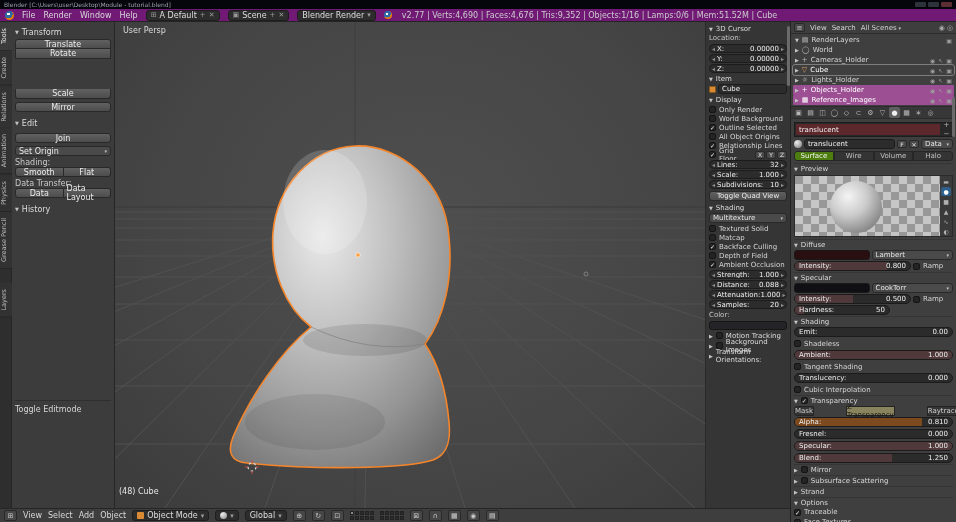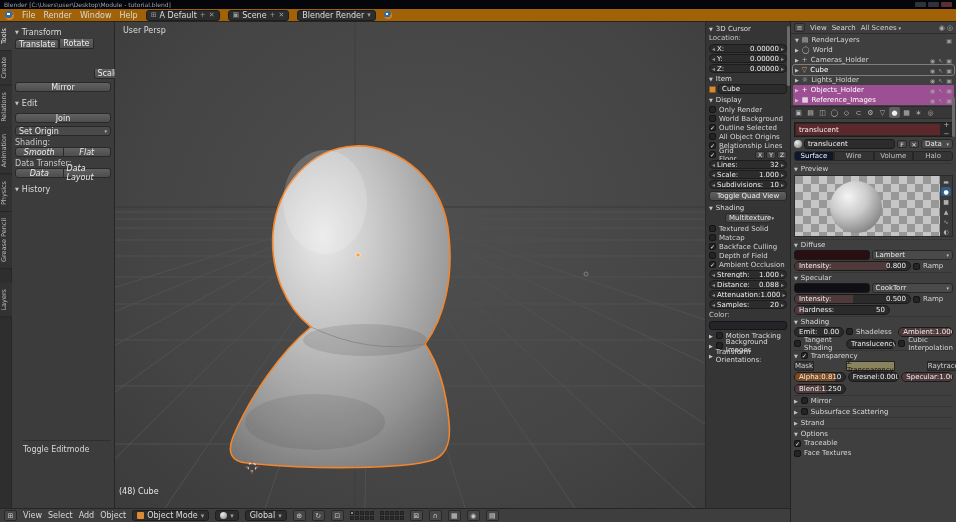--- a/index.html
+++ b/index.html
@@ -12,21 +12,21 @@
   .row{display:flex;align-items:center;gap:2px;}
 
   
   #titlebar{top:0;left:0;width:956px;height:9px;background:#05060b;display:flex;align-items:center;
             padding:0 4px;color:#98a0ac;font-size:6px;}
   #titlebar .winbtns{margin-left:auto;display:flex;gap:2px;}
   #titlebar .winbtn{width:11px;height:5px;background:#2e323a;border-radius:1px;}
   #titlebar .winbtn.close{background:#5a2e33;}
 
   
-  #menubar{top:9px;left:0;width:956px;height:13px;background:#a16207;border-bottom:1px solid #242424;
+  #menubar{top:9px;left:0;width:956px;height:13px;background:#701a75;border-bottom:1px solid #242424;
            display:flex;align-items:center;gap:8px;padding:0 5px;}
   .blogo{width:9px;height:9px;border-radius:50%;flex:none;
          background:radial-gradient(circle at 38% 34%,#ffffff 0 16%,#2d6ca8 17% 52%,#e87d0d 53%);}
   .menu-label{color:#d8d8d8;}
   .chip{display:flex;align-items:center;gap:3px;background:#2d2d2d;border:1px solid #1e1e1e;
         border-radius:3px;height:11px;padding:0 4px;color:#dedede;}
   .chip .mini{color:#9a9a9a;font-size:7px;}
   #menubar .stats{color:#cccccc;margin-left:2px;}
 
   
@@ -36,33 +36,33 @@
         padding:6px 0;text-align:center;border-top:1px solid #262626;background:#323232;width:12px;}
   .vtab.active{background:#3c3c3c;color:#ededed;}
   .vtab.gap{margin-top:14px;}
 
   
   #toolshelf{top:22px;left:12px;width:103px;height:486px;background:#3c3c3c;border-right:1px solid #262626;
              padding:3px 3px;position:absolute;}
   .shelf-hdr{display:flex;align-items:center;gap:3px;height:10px;color:#dcdcdc;margin:2px 0 2px 0;}
   .btn{background:linear-gradient(#616161,#4d4d4d);border:1px solid #292929;border-radius:3px;height:10px;
        display:flex;align-items:center;justify-content:center;color:#ebebeb;padding:0 3px;}
-  .btn-stack{display:flex;flex-direction:row;}
+  .btn-stack{display:flex;flex-direction:column;}
   .btn-stack .btn{border-radius:0;border-top-width:0;}
   .btn-stack .btn:first-child{border-radius:3px 3px 0 0;border-top-width:1px;}
   .btn-stack .btn:last-child{border-radius:0 0 3px 3px;margin-top:30px;}
   .shelf-gap{height:3px;}
   .shelf-label{color:#c8c8c8;height:9px;margin-top:2px;}
-  .pair{display:flex;font-style:italic;}
+  .pair{display:flex;}
   .pair .btn{flex:1;}
   .pair .btn:first-child{border-radius:3px 0 0 3px;}
   .pair .btn:last-child{border-radius:0 3px 3px 0;border-left-width:0;}
   .dd{background:#4a4a4a;border:1px solid #282828;border-radius:3px;height:10px;display:flex;
       align-items:center;justify-content:space-between;padding:0 3px;color:#e6e6e6;}
-  #redo-panel{position:absolute;left:11px;right:3px;top:378px;border-top:1px solid #2f2f2f;padding-top:4px;color:#d6d6d6;margin-top:40px;}
+  #redo-panel{position:absolute;left:3px;right:3px;top:378px;border-top:1px solid #2f2f2f;padding-top:4px;color:#d6d6d6;}
 
   
   #viewport{top:22px;left:115px;width:590px;height:486px;
             background:radial-gradient(ellipse at 52% 42%,#4f4f4f 0%,#454545 62%,#3b3b3b 100%);overflow:hidden;}
   #view-label{position:absolute;top:4px;left:8px;color:#dcdcdc;}
   #object-label{position:absolute;bottom:12px;left:4px;color:#e6e6e6;}
 
   
   #npanel{top:22px;left:705px;width:85px;height:486px;background:rgba(54,54,54,0.97);
           border-left:1px solid #2a2a2a;padding:1px 3px 0 3px;font-size:7px;overflow:hidden;}
@@ -112,39 +112,39 @@
   .slot .srow{flex:1;background:#5d282c;color:#f2f2f2;display:flex;align-items:center;padding:0 3px;margin:1px;}
   .slot .scol{width:11px;display:flex;flex-direction:column;align-items:center;justify-content:center;color:#bbb;gap:1px;}
   .pfield{background:#2b2b2b;border:1px solid #1b1b1b;border-radius:6px;height:10px;display:flex;
           align-items:center;justify-content:space-between;padding:0 4px;color:#eeeeee;position:relative;overflow:hidden;flex:1;}
   .pfield span{position:relative;z-index:1;}
   .pfield .fl{position:absolute;left:0;top:0;bottom:0;z-index:0;background:#50393a;}
   .fl.orange{background:#7c4a1e;}
   .tabrow{display:flex;margin:2px 0;}
   .tabrow .t{flex:1;height:10px;display:flex;align-items:center;justify-content:center;background:#343434;
              border:1px solid #262626;color:#c2c2c2;}
-  .tabrow .t.active{background:#0f172a;color:#f4f4f4;}
+  .tabrow .t.active{background:#4d7c0f;color:#f4f4f4;}
   .tabrow .t:first-child{border-radius:3px 0 0 3px;}
   .tabrow .t:last-child{border-radius:0 3px 3px 0;}
   #preview-box{height:62px;margin:2px 0;border:1px solid #2a2a2a;display:flex;}
   #preview-canvas{flex:1;position:relative;background:repeating-conic-gradient(#c6c6c6 0 25%,#989898 0 50%) 0 0/16px 16px;}
   #preview-sphere{position:absolute;left:24%;top:8%;width:52px;height:52px;border-radius:50%;
      background:radial-gradient(circle at 35% 30%,#f4f4f4,#cccccc 38%,#909090 72%,#646464 100%);}
   #preview-icons{width:12px;background:#3a3a3a;display:flex;flex-direction:column;align-items:center;
                  justify-content:center;gap:1px;color:#b0b0b0;font-size:6px;}
   #preview-icons .pi{width:10px;height:9px;display:flex;align-items:center;justify-content:center;border-radius:2px;}
   #preview-icons .pi.active{background:#2f5e8a;color:#fff;}
   .swatch{height:10px;border-radius:3px;border:1px solid #191919;flex:1;}
   .seg{display:flex;margin:1px 0;gap:32px;}
   .seg .s{flex:1;height:10px;display:flex;align-items:center;justify-content:center;background:#343434;
           border:1px solid #242424;color:#cfcfcf;}
   .seg .s.active{background:#8a845e;color:#161616;}
   .seg .s:first-child{border-radius:3px 0 0 3px;}
   .seg .s:last-child{border-radius:0 3px 3px 0;text-align:right;}
-  .grid2{display:grid;grid-template-columns:1fr 1fr 1fr;gap:2px;margin:1px 0;}
+  .grid2{display:grid;grid-template-columns:1fr;gap:2px;margin:1px 0;}
   .vscroll{position:absolute;width:3px;background:#6a6a6a;border-radius:2px;}
 </style>
 </head>
 <body>
 
 <div class="abs" id="titlebar">
   <span>Blender [C:\Users\user\Desktop\Module - tutorial.blend]</span>
   <span class="winbtns">
     <span class="winbtn"></span>
     <span class="winbtn"></span>
@@ -168,20 +168,21 @@
     <span class="mini">▣</span>
     <span>Scene</span>
     <span class="mini">+</span>
     <span class="mini">✕</span>
   </span>
   <span class="chip">
     <span>Blender Render</span>
     <span class="mini">▾</span>
   </span>
   <span class="blogo" style="width:8px;height:8px;"></span>
+  <span class="stats">v2.77 | Verts:4,690 | Faces:4,676 | Tris:9,352 | Objects:1/16 | Lamps:0/6 | Mem:51.52M | Cube</span>
 </div>
 
 <div class="abs" id="tabstrip">
   <div class="vtab active">Tools</div>
   <div class="vtab">Create</div>
   <div class="vtab">Relations</div>
   <div class="vtab">Animation</div>
   <div class="vtab">Physics</div>
   <div class="vtab">Grease Pencil</div>
   <div class="vtab gap">Layers</div>
@@ -376,21 +377,21 @@
     <span class="arr">◂</span>
     <span class="lab">Subdivisions:</span>
     <span class="val">10</span>
     <span class="arr">▸</span>
   </div>
   <div class="btn" style="margin:2px 0;">Toggle Quad View</div>
   <div class="shelf-hdr">
     <span class="tri">▼</span>
     <span>Shading</span>
   </div>
-  <div class="dd" style="margin:1px 16px;">
+  <div class="dd" style="margin:1px 0;">
     <span>Multitexture</span>
     <span class="tri">▾</span>
   </div>
   <div class="chk">
     <span class="box"></span>
     <span>Textured Solid</span>
   </div>
   <div class="chk">
     <span class="box"></span>
     <span>Matcap</span>

